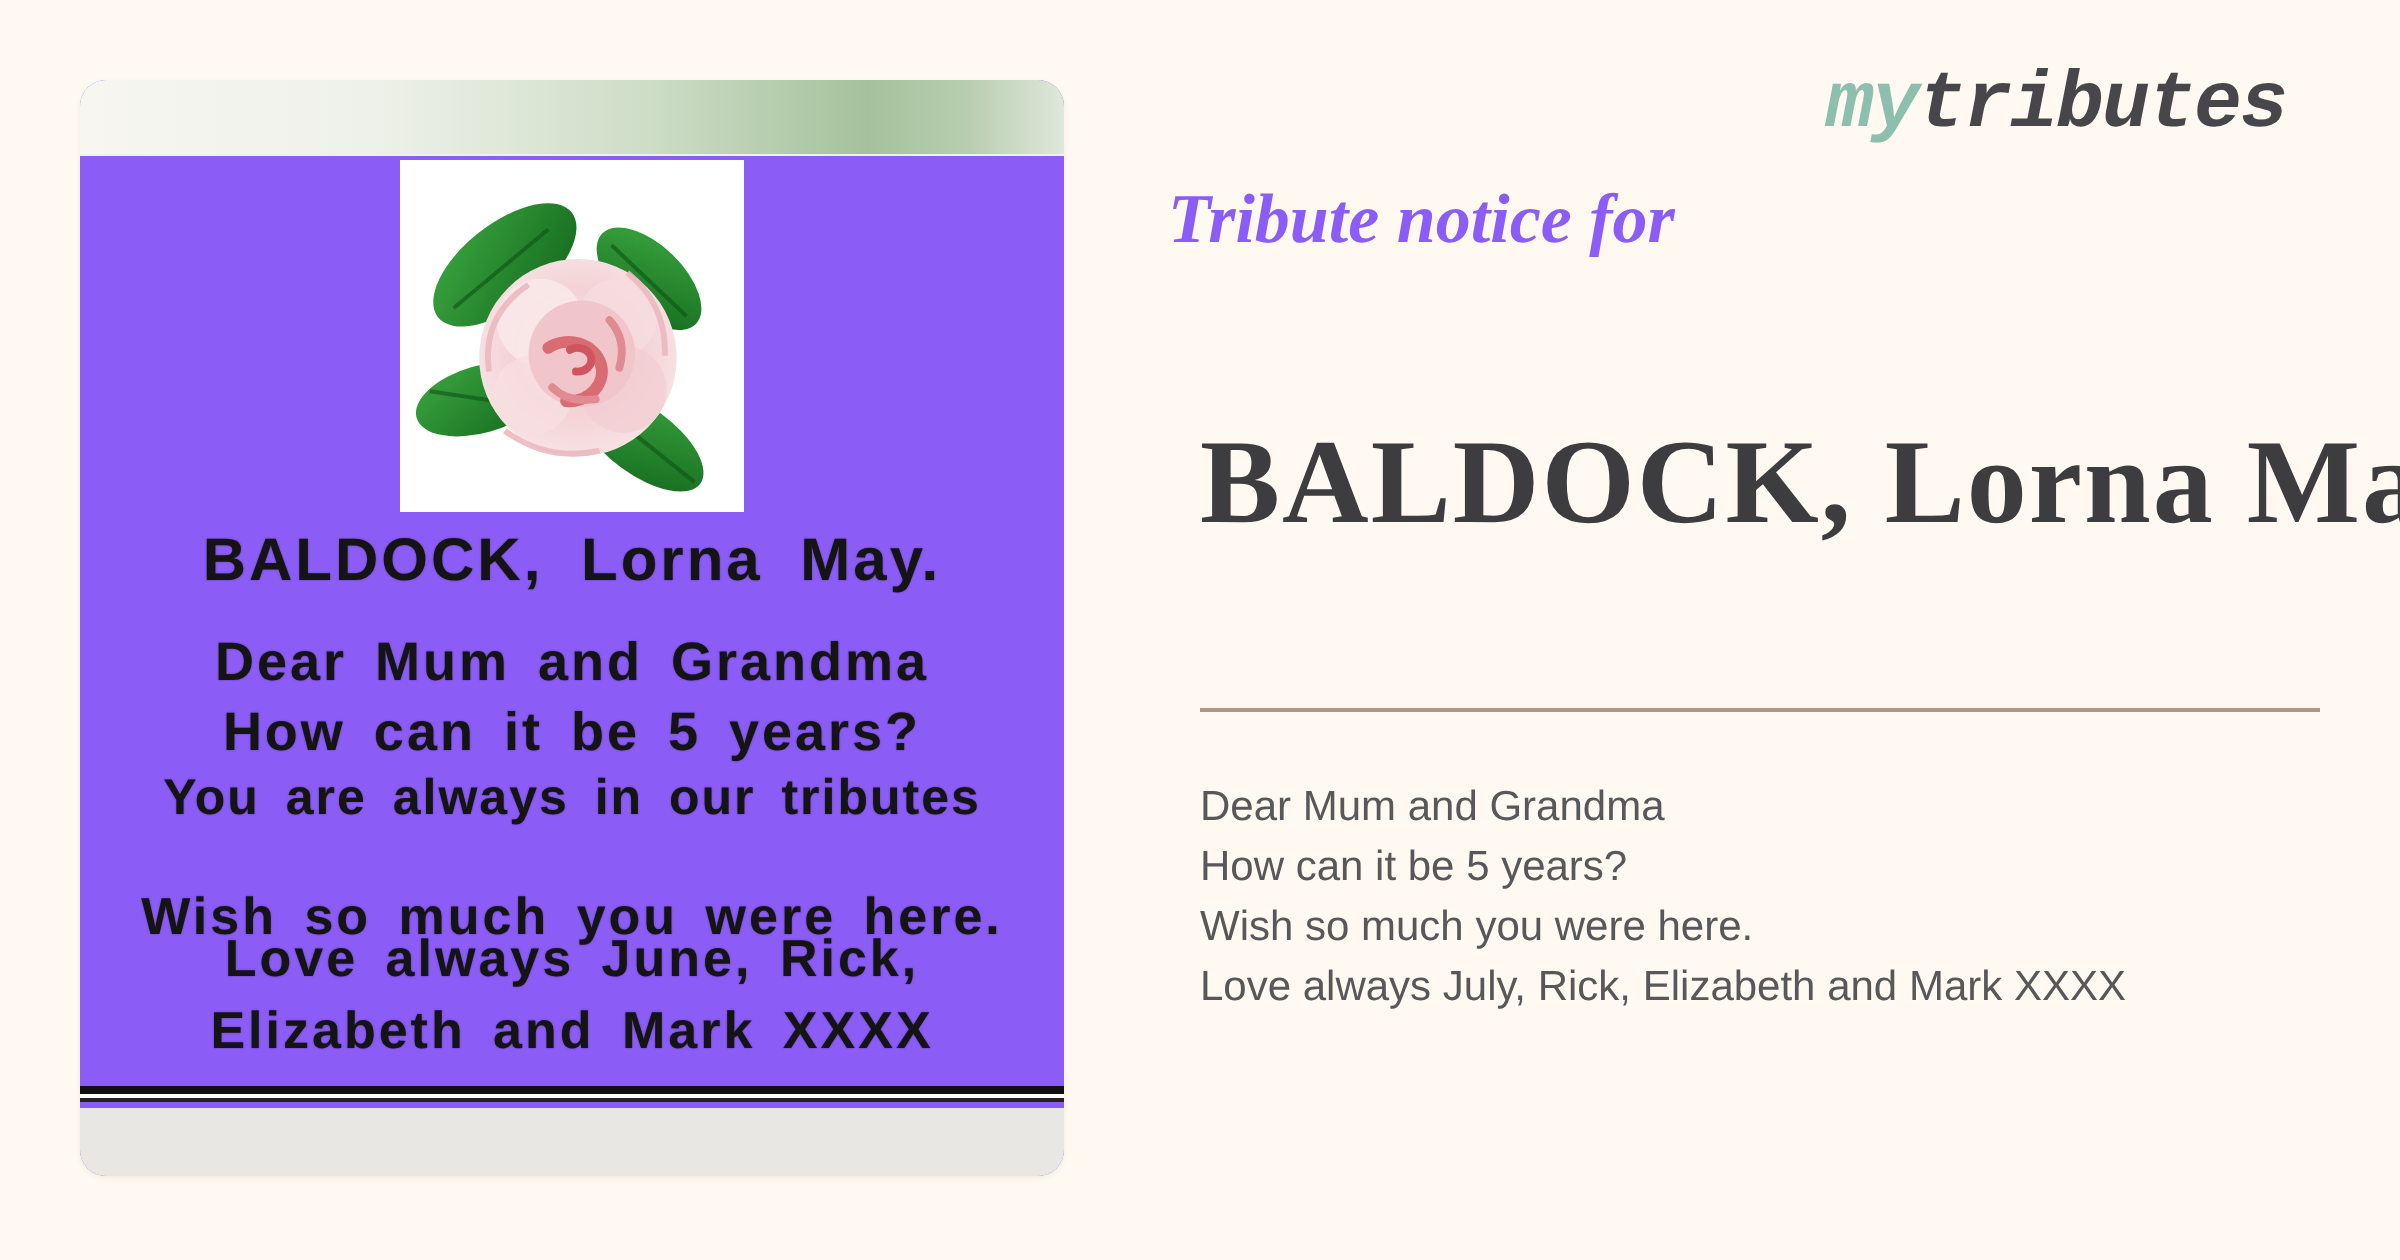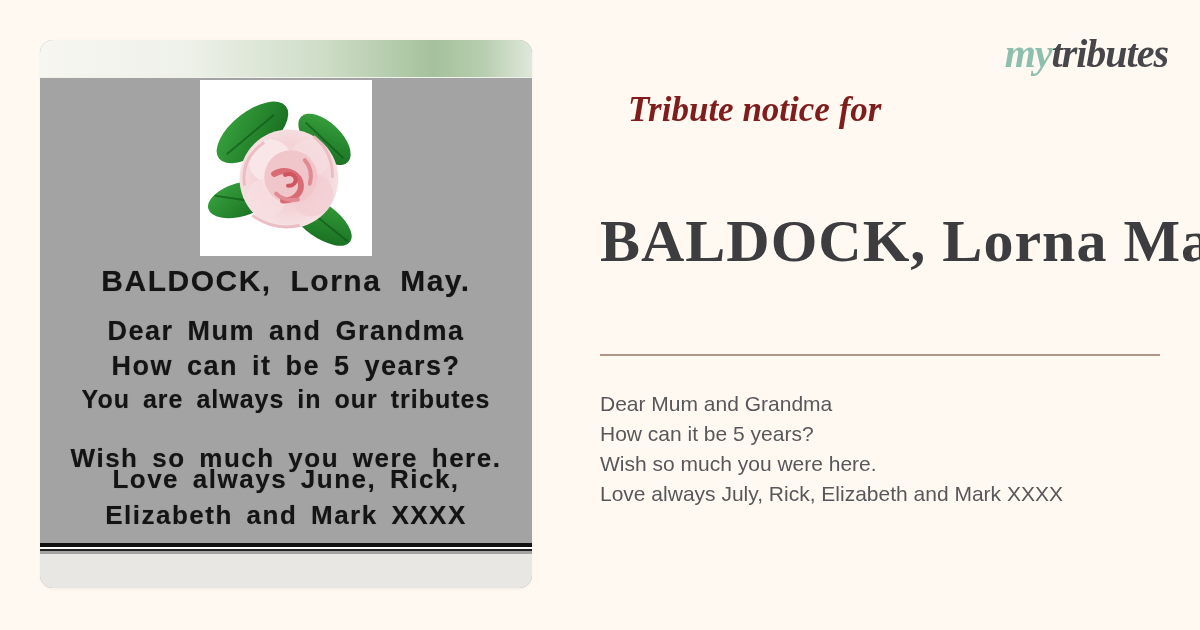--- a/index.html
+++ b/index.html
@@ -6,21 +6,21 @@
   html,body { width:1200px; height:630px; overflow:hidden; }
   body {
     position:relative;
     background:#FFF9F1;
     font-family:"Liberation Sans", sans-serif;
   }
 
   
   .notice-card {
     position:absolute; left:40px; top:40px; width:492px; height:548px;
-    background:#a3a3a3; border-radius:13px; overflow:hidden;
+    background:#8b5cf6; border-radius:13px; overflow:hidden;
     box-shadow:0 1px 3px rgba(0,0,0,0.06);
   }
   .notice-band {
     position:absolute; top:0; left:0; right:0; height:38px;
     background:linear-gradient(90deg,#f7f6f1 0%, #eef1e9 30%, #cdddc6 58%,
                #a5c19c 80%, #b7cdaf 90%, #dfe8da 100%);
     border-bottom:1px solid #f0f1ec;
   }
   .rose-wrap {
     position:absolute; top:40px; left:50%; transform:translateX(-50%);
@@ -46,32 +46,32 @@
   .notice-rule .thick { height:4px; background:#111; }
   .notice-rule .gap   { height:2px; background:#fcfcfa; }
   .notice-rule .thin  { height:1.5px; background:#222; }
   .notice-footer {
     position:absolute; bottom:0; left:0; right:0; height:34px;
     background:#E8E7E3;
   }
 
   
   .logo {
-    position:absolute; top:34px; right:32px;
-    font-family:Liberation Serif, serif; font-style:italic; font-weight:bold;
+    position:absolute; top:34px; right:57px;
+    font-family:Liberation Mono, monospace; font-style:italic; font-weight:bold;
     font-size:40px; line-height:1; letter-spacing:-1px;
     cursor:pointer;
   }
   .logo .lg-my { color:#8CBFAD; }
   .logo .lg-tributes { color:#47474B; }
 
   .eyebrow {
-    position:absolute; top:90px; left:628px;
+    position:absolute; top:90px; left:584px;
     font-family:"Liberation Serif", serif; font-style:italic; font-weight:600;
-    font-size:35px; color:#7f1d1d;
+    font-size:35px; color:#8b5cf6;
   }
   .page-title {
     position:absolute; top:207px; left:600px; width:620px;
     font-family:"Liberation Serif", serif; font-weight:bold;
     font-size:60px; color:#3D3D40; letter-spacing:1px; white-space:nowrap;
   }
   .divider {
     position:absolute; top:354px; left:600px; width:560px; height:0;
     border:none; border-top:2px solid #B29488;
   }

